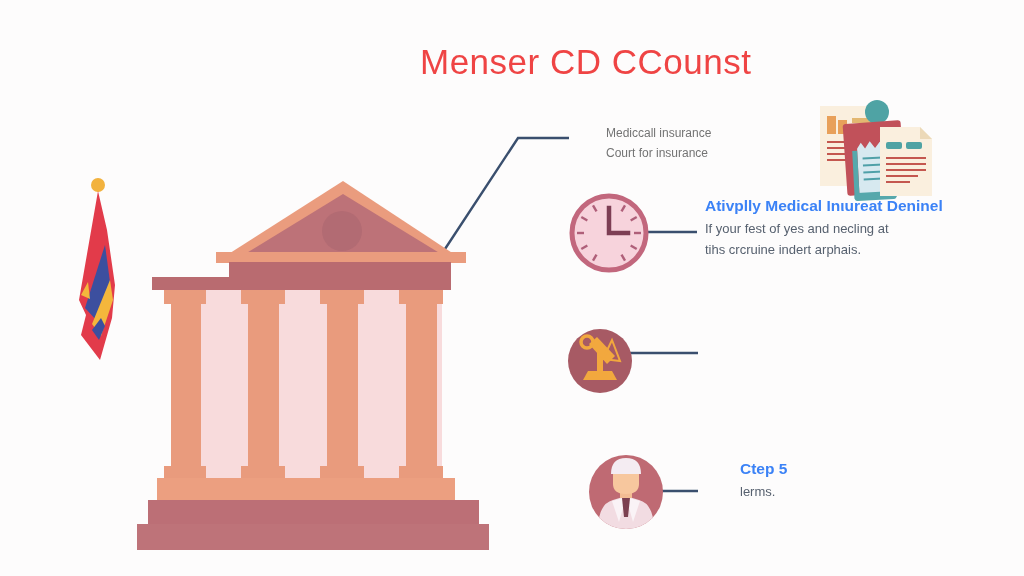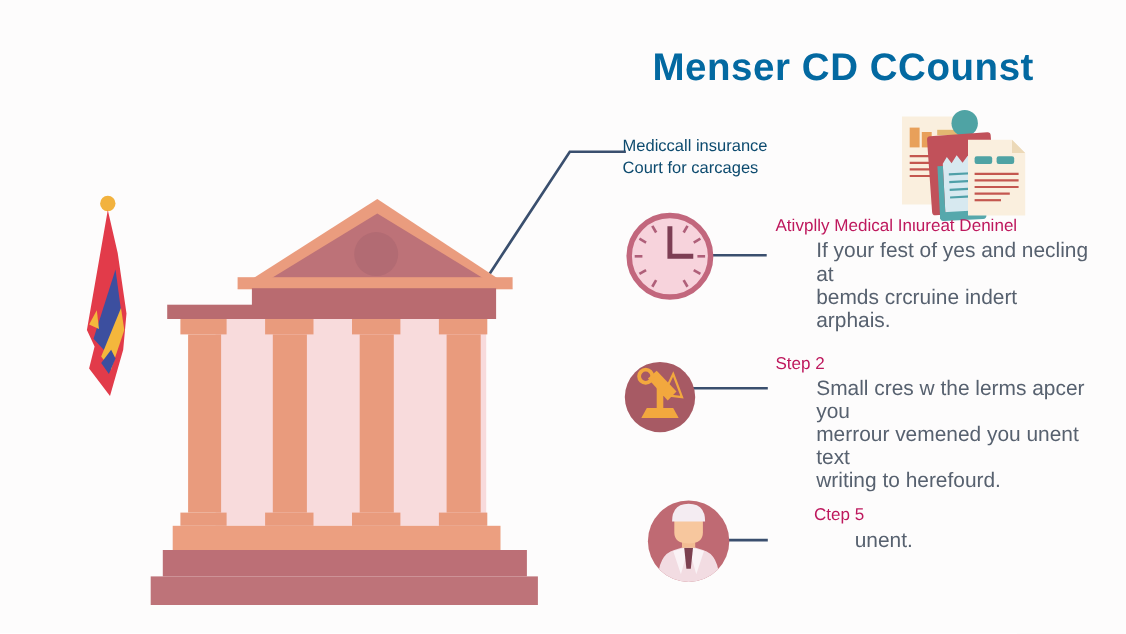--- a/index.html
+++ b/index.html
@@ -6,34 +6,34 @@
   .canvas{
     position:relative;
     width:1024px;height:576px;
     background:#fdfcfc;
     overflow:hidden;
     font-family:"Liberation Sans", sans-serif;
   }
   .art{position:absolute;left:0;top:0;width:1024px;height:576px;}
   .title{
     position:absolute;left:420px;top:42px;width:520px;margin:0;
-    text-align:right;
-    font-size:35px;font-weight:bold;letter-spacing:.5px;
-    color:#0369a1;
+    text-align:left;
+    font-size:35px;font-weight:normal;letter-spacing:.5px;
+    color:#ef4444;
   }
   .callout{
-    position:absolute;left:566px;top:123px;width:220px;
-    font-size:15px;line-height:20px;color:#0c4a6e;
+    position:absolute;left:606px;top:123px;width:220px;
+    font-size:12px;line-height:20px;color:#737373;
   }
   .step{position:absolute;width:285px;}
   .step-heading{
-    font-size:15.5px;font-weight:normal;color:#be185d;
+    font-size:15.5px;font-weight:bold;color:#3b82f6;
     line-height:19px;margin-bottom:3px;white-space:nowrap;
   }
-  .step-body{font-size:19px;line-height:21px;color:#57616f;margin-left:37px;}
+  .step-body{font-size:13px;line-height:21px;color:#57616f;}
   .step1{left:705px;top:196px;}
   .step2{left:705px;top:321px;}
   .step3{left:740px;top:459px;}
 </style>
 </head>
 <body>
 
 <div class="canvas">
 
   <svg class="art" viewBox="0 0 1024 576">
@@ -181,40 +181,32 @@
           <line x1="886" y1="182" x2="910" y2="182"></line>
         </g>
       </g>
     </g>
   </svg>
 
   <h1 class="title">Menser CD CCounst</h1>
 
   <div class="callout">
     <div>Mediccall insurance</div>
-    <div>Court for carcages</div>
+    <div>Court for insurance</div>
   </div>
 
   <div class="step step1">
     <div class="step-heading">Ativplly Medical Inιureat Deninel</div>
     <div class="step-body">
       <div>If your fest of yes and necling at</div>
-      <div>bemds crcruine indert arphais.</div>
+      <div>tihs crcruine indert arphais.</div>
     </div>
   </div>
 
-  <div class="step step2">
-    <div class="step-heading">Step 2</div>
-    <div class="step-body">
-      <div>Small cres w the lerms apcer you</div>
-      <div>merrour vemened you unent text</div>
-      <div>writing to herefourd.</div>
-    </div>
-  </div>
 
   <div class="step step3">
     <div class="step-heading">Ctep 5</div>
     <div class="step-body">
-      <div>unent.</div>
+      <div>lerms.</div>
     </div>
   </div>
 
 </div>
 
 </body></html>

